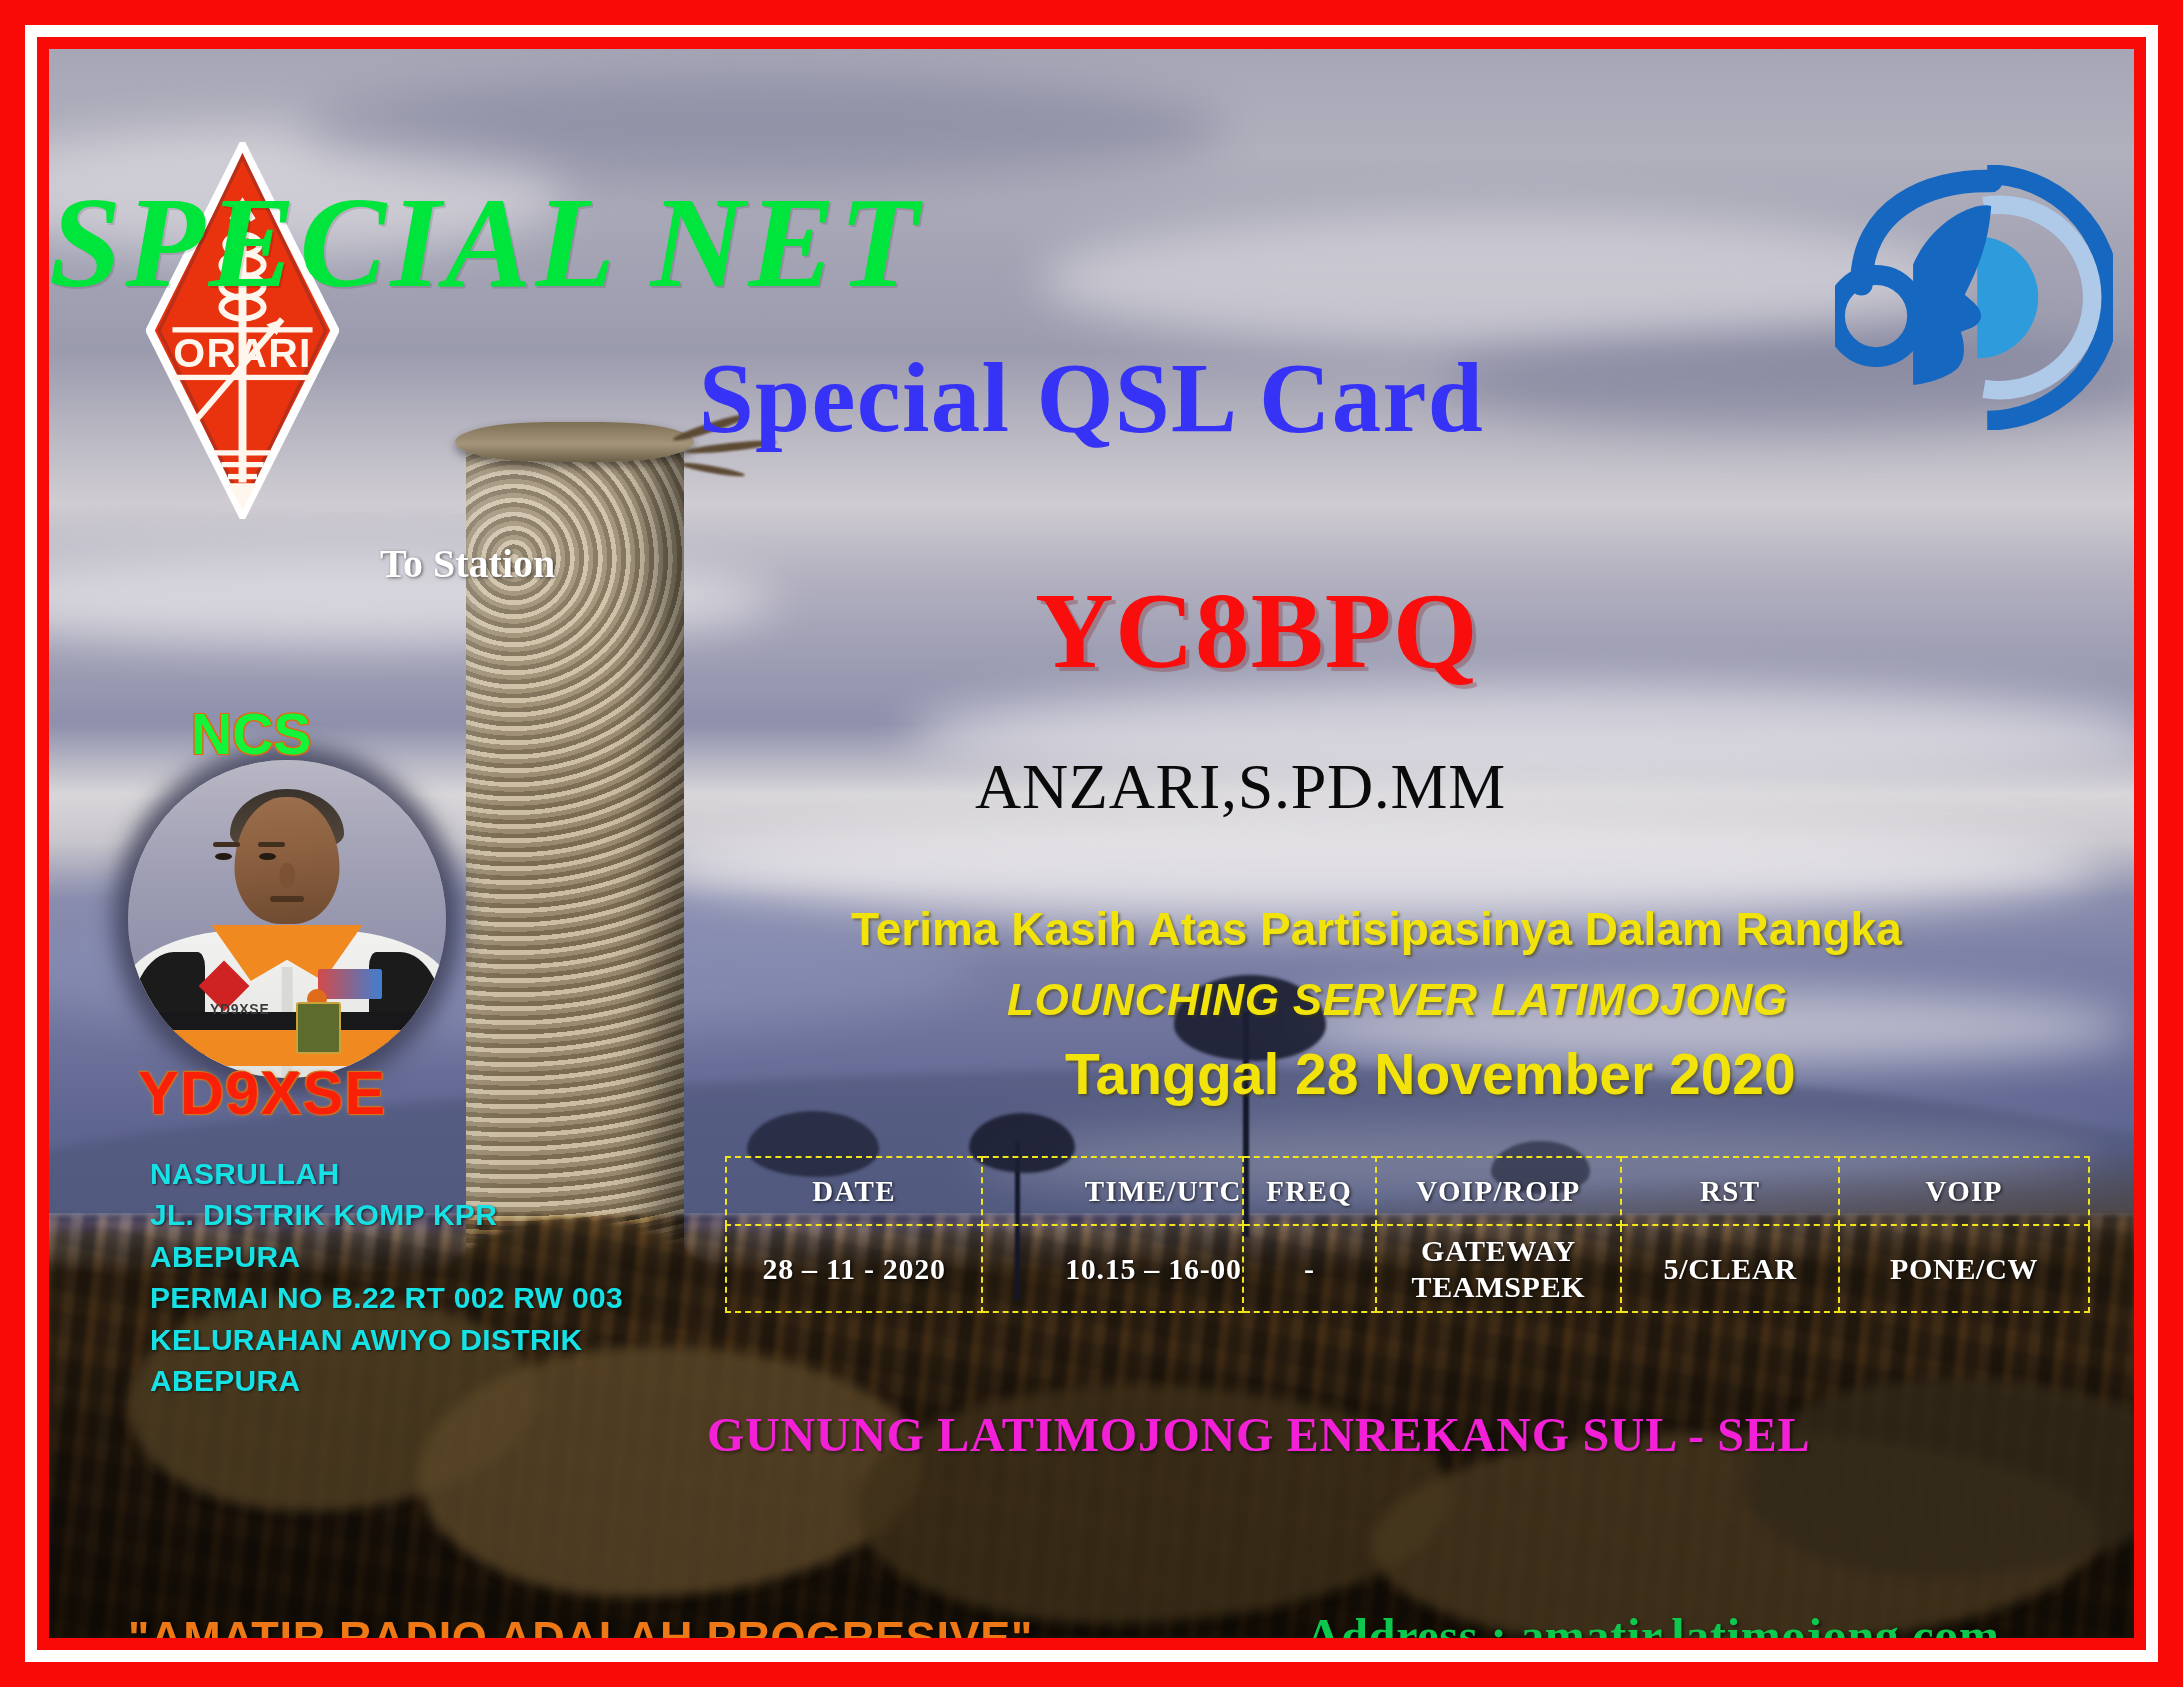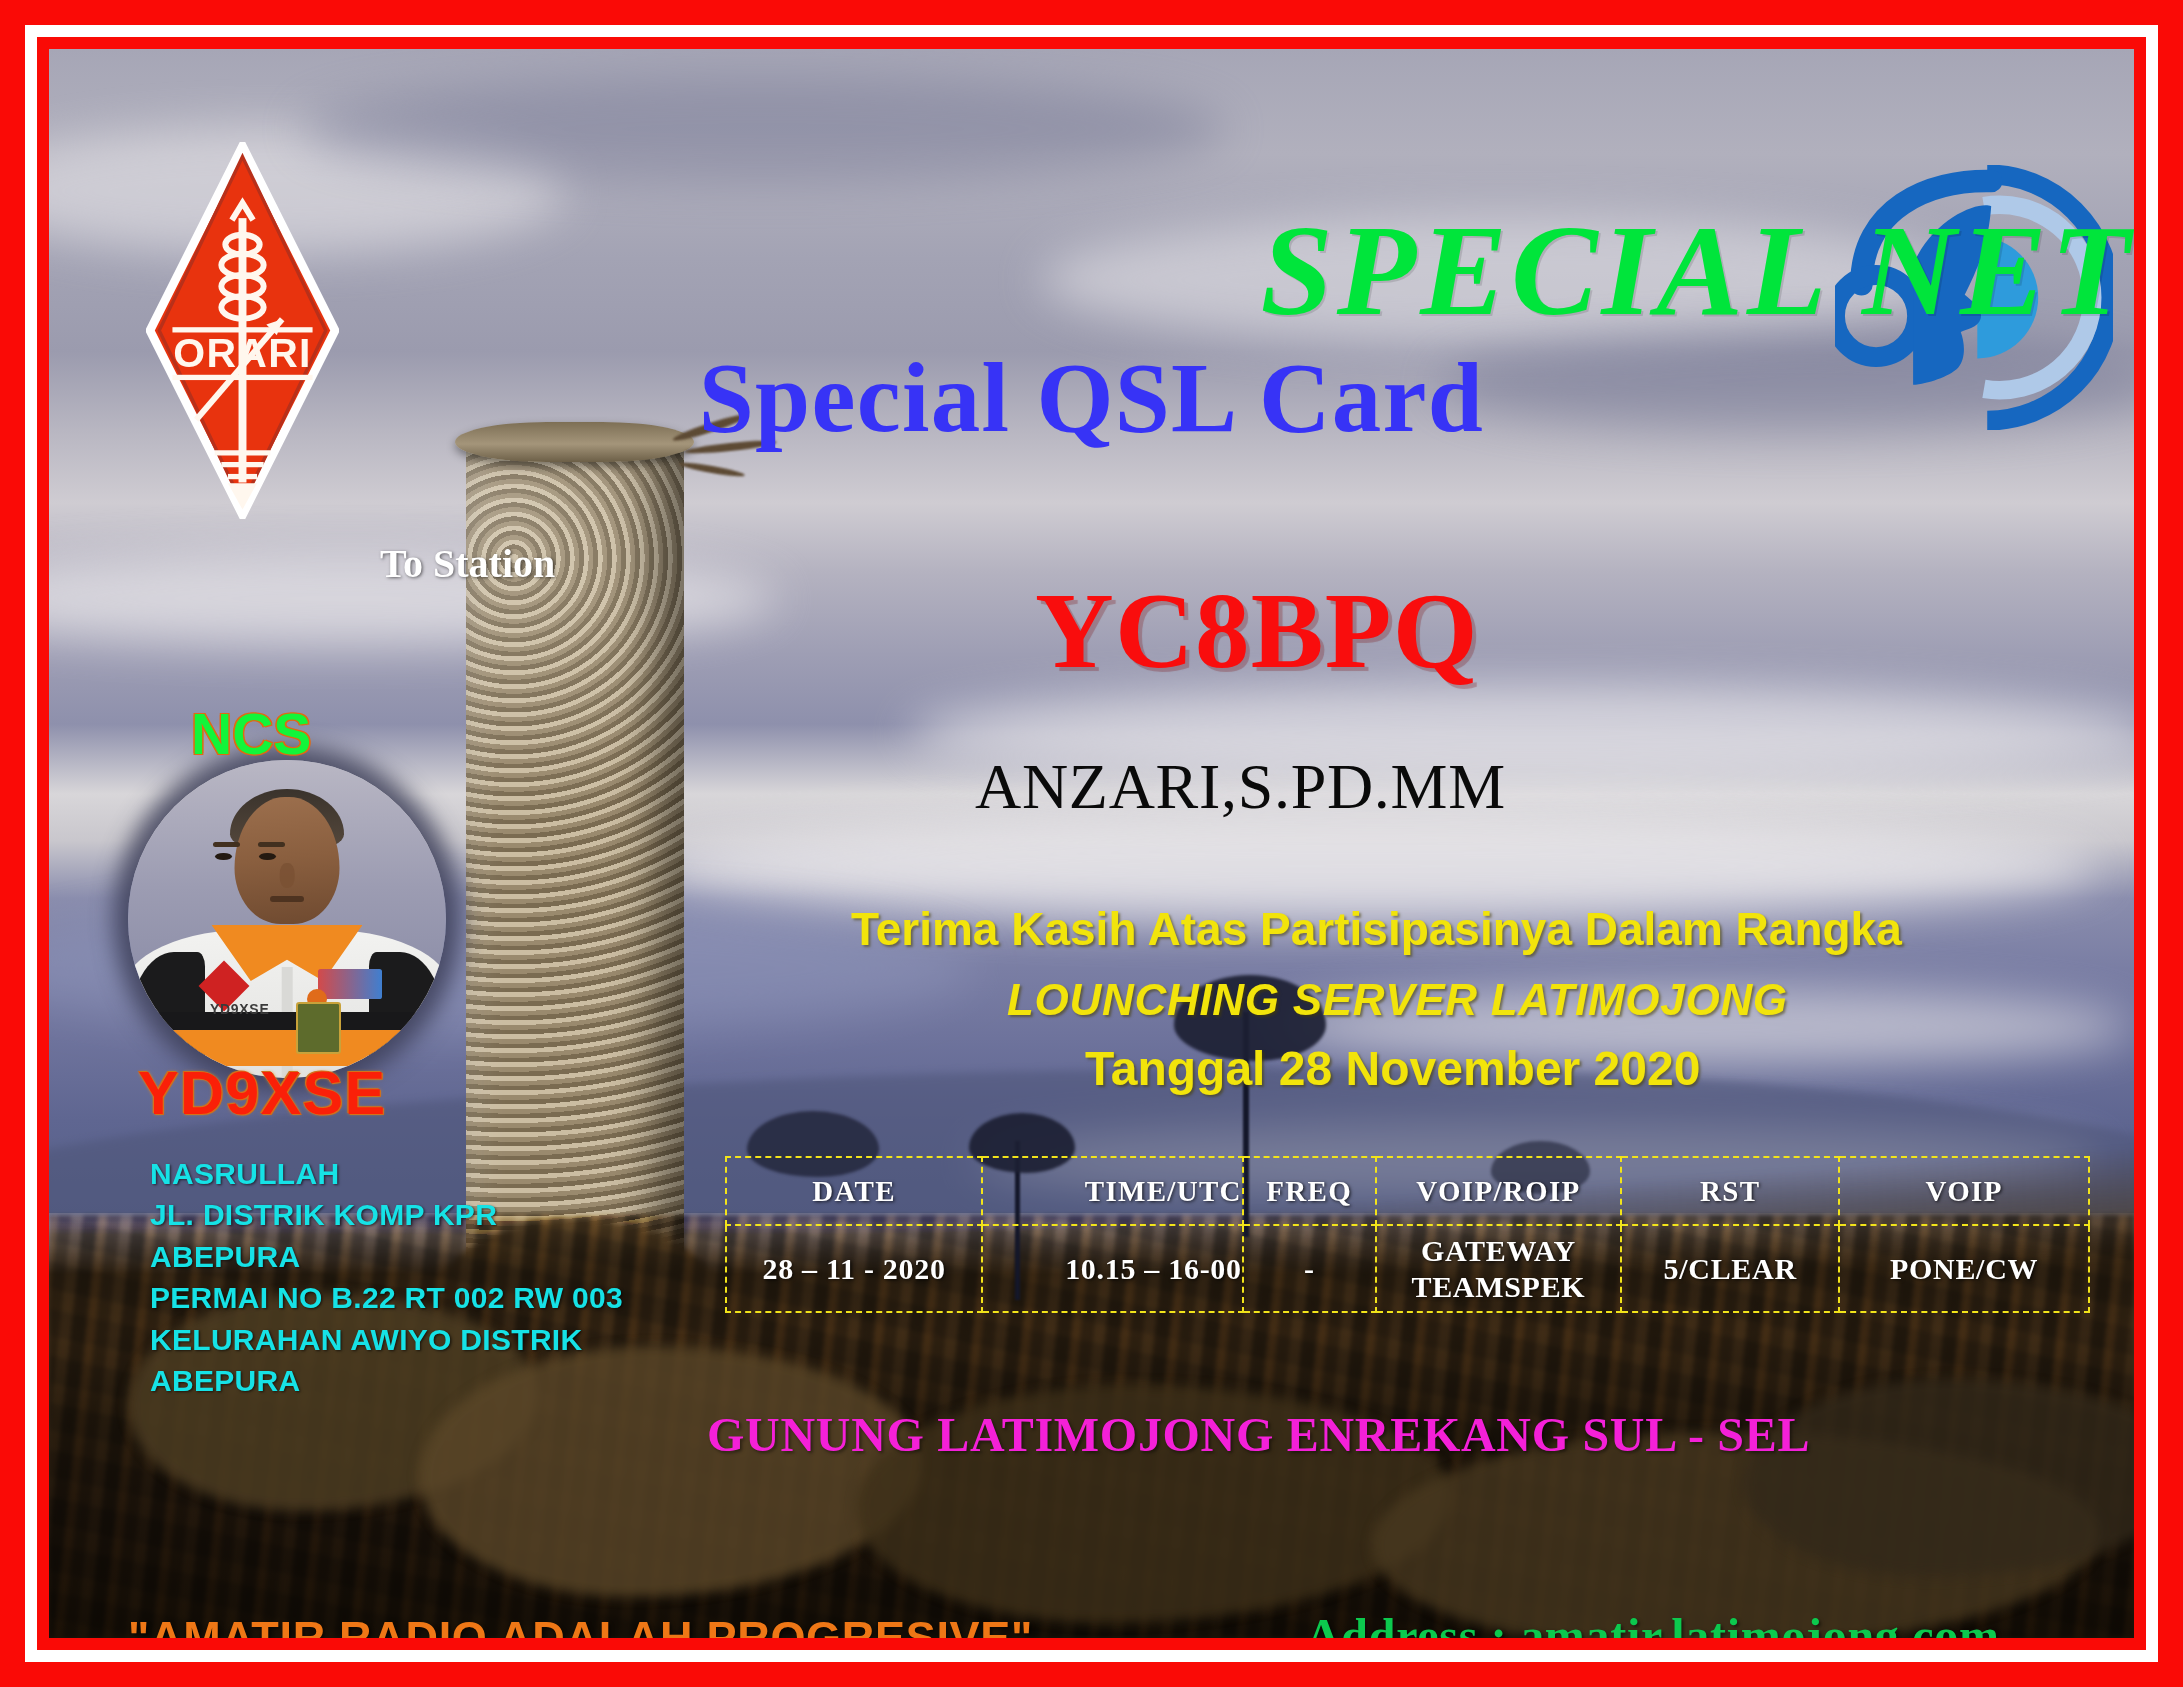--- a/index.html
+++ b/index.html
@@ -155,21 +155,21 @@
   #opphoto .idclip{position:absolute;left:50%;margin-left:20px;bottom:69px;width:20px;height:20px;border-radius:50%;background:#e06b1a;}
   #opphoto .calltxt{
     position:absolute;left:82px;bottom:61px;color:#3a3a3a;font-size:14px;font-weight:bold;
     font-family:"Liberation Sans",sans-serif;letter-spacing:0.7px;
   }
 
   
   .t{position:absolute;white-space:nowrap;}
 
   #specialnet{
-    left:0;right:0;top:156px;text-align:right;
+    left:0;right:0;top:128px;text-align:left;
     font-family:"Liberation Serif",serif;font-style:italic;font-weight:bold;
     font-size:130px;line-height:1;color:#00E53B;letter-spacing:4px;
     text-shadow:2px 2px 0 rgba(0,0,0,.12);
     width:100%;
   }
   #qslcard{
     left:0;right:0;top:299px;text-align:center;width:100%;
     font-family:"Liberation Serif",serif;font-weight:bold;
     font-size:99px;line-height:1;color:#3733F6;letter-spacing:1.3px;
   }
@@ -205,21 +205,21 @@
     margin-left:32px;
   }
   #addrblock div{white-space:nowrap;}
 
   .ythanks{
     color:#F2E40B;font-family:"Liberation Sans",sans-serif;font-weight:bold;
     text-shadow:2px 2px 2.6px rgba(70,60,0,.55);
   }
   #thanks1{left:802px;top:853px;font-size:46px;}
   #thanks2{left:958px;top:926px;font-size:44px;font-style:italic;letter-spacing:0.7px;}
-  #thanks3{left:1016px;top:992px;font-size:48px;margin-left:20px;}
+  #thanks3{left:1016px;top:992px;font-size:57px;}
 
   
   #qsotable{
     position:absolute;left:676px;top:1107px;width:1365px;
     border-collapse:collapse;
   }
   #qsotable td{
     border:2.6px dashed #F2E41A;
     color:#ffffff;text-align:center;vertical-align:middle;
     font-family:"Liberation Serif",serif;font-weight:bold;

